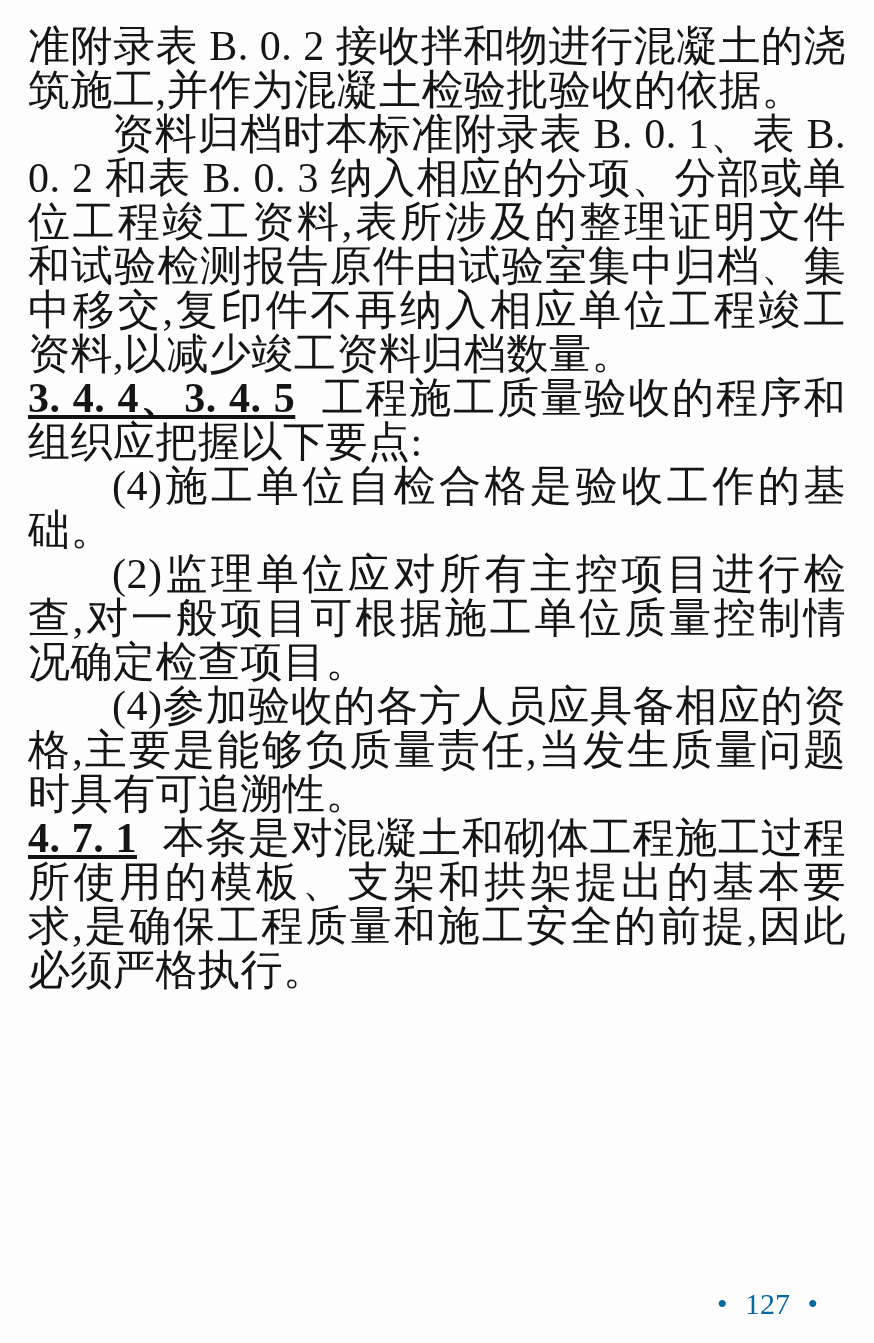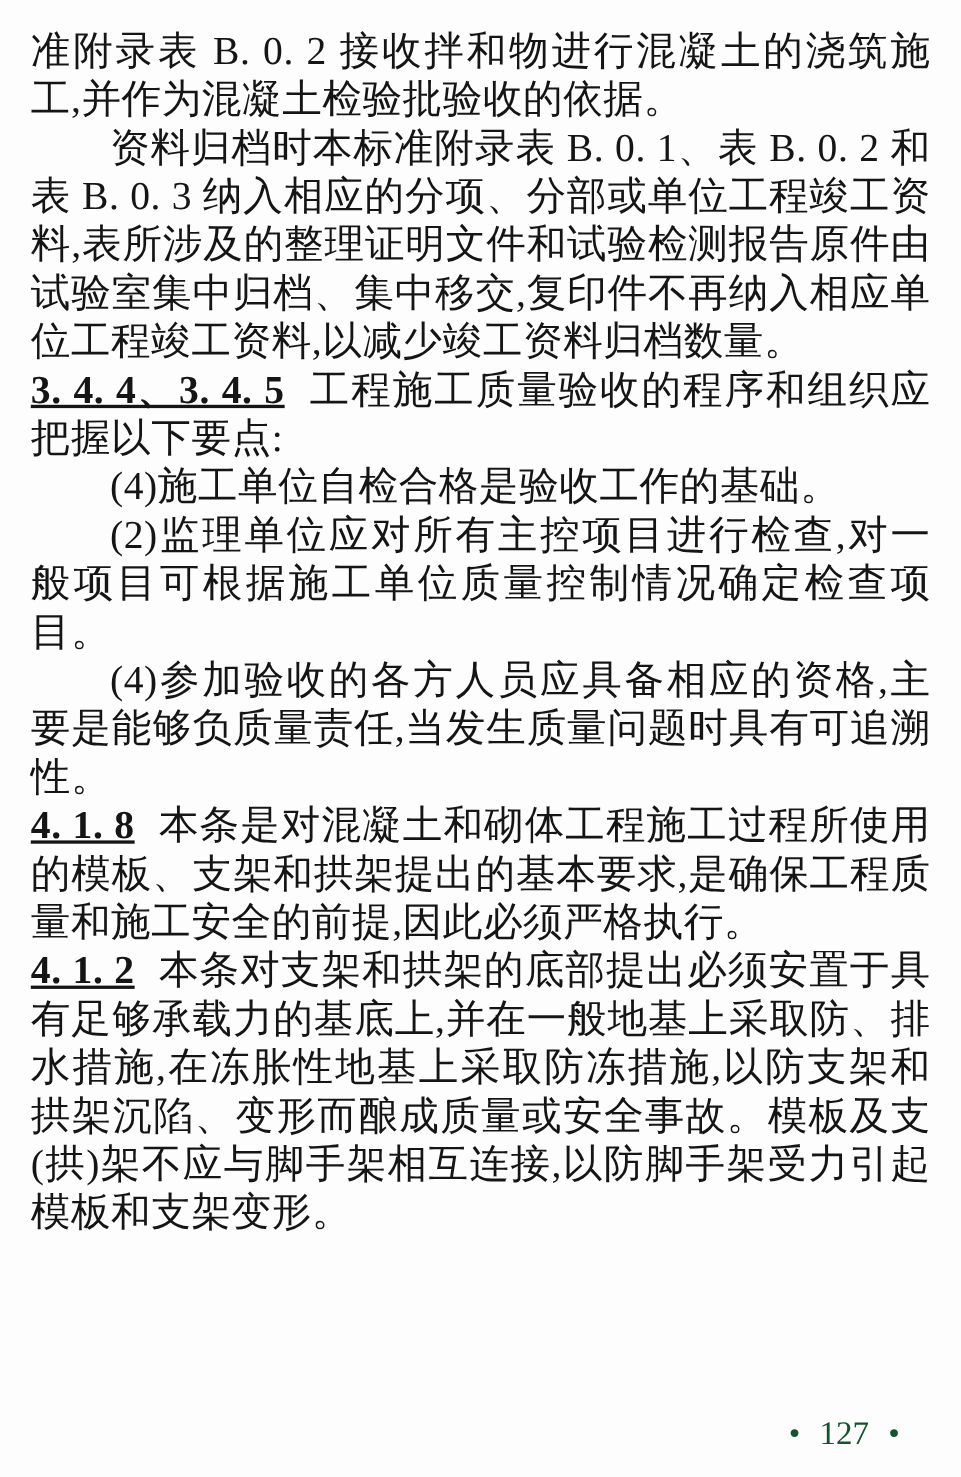--- a/index.html
+++ b/index.html
@@ -14,21 +14,21 @@
     margin: 0 auto;
     background: #fdfdfd;
     color: #151515;
     font-family: "Liberation Serif", "DejaVu Serif", serif;
     box-sizing: border-box;
     padding: 24px 28px 0 28px;
     overflow: hidden;
   }
   .page p {
     margin: 0;
-    font-size: 36px;
+    font-size: 42px;
     line-height: 44px;
     text-align: justify;
     letter-spacing: 0.5px;
   }
   .para-indent {
     text-indent: 2em;
   }
   .clause-num {
     font-weight: bold;
     font-family: "Liberation Serif", "DejaVu Serif", serif;
@@ -36,21 +36,21 @@
     white-space: nowrap;
     text-decoration: underline;
   }
   .page-footer {
     position: absolute;
     right: 56px;
     bottom: 22px;
     font-size: 30px;
     line-height: 34px;
     word-spacing: 10px;
-    color: #14532d;
+    color: #0369a1;
     text-align: right;
   }
 </style>
 </head>
 <body>
 
 <div class="page">
 
   <p class="para-cont"><span>准附录表 B. 0. 2 接收拌和物进行混凝土的浇筑施工,并作为混凝土检验批验收的依据。</span></p>
 
@@ -58,20 +58,19 @@
   <p class="para-indent"><span>资料归档时本标准附录表 B. 0. 1、表 B. 0. 2 和表 B. 0. 3 纳入相应的分项、分部或单位工程竣工资料,表所涉及的整理证明文件和试验检测报告原件由试验室集中归档、集中移交,复印件不再纳入相应单位工程竣工资料,以减少竣工资料归档数量。</span></p>
 
   <p class="para-clause"><b class="clause-num">3. 4. 4、3. 4. 5</b><span>工程施工质量验收的程序和组织应把握以下要点:</span></p>
 
   <p class="para-indent"><span>(4)施工单位自检合格是验收工作的基础。</span></p>
 
   <p class="para-indent"><span>(2)监理单位应对所有主控项目进行检查,对一般项目可根据施工单位质量控制情况确定检查项目。</span></p>
 
   <p class="para-indent"><span>(4)参加验收的各方人员应具备相应的资格,主要是能够负质量责任,当发生质量问题时具有可追溯性。</span></p>
 
-  <p class="para-clause"><b class="clause-num">4. 1. 8</b><span>本条是对混凝土和砌体工程施工过程所使用的模板、支架和拱架提出的基本要求,是确保工程质量和施工安全的前提,因此必须严格执行。</span></p>
+  <p class="para-clause"><b class="clause-num">4. 7. 1</b><span>本条是对混凝土和砌体工程施工过程所使用的模板、支架和拱架提出的基本要求,是确保工程质量和施工安全的前提,因此必须严格执行。</span></p>
 
-  <p class="para-clause"><b class="clause-num">4. 1. 2</b><span>本条对支架和拱架的底部提出必须安置于具有足够承载力的基底上,并在一般地基上采取防、排水措施,在冻胀性地基上采取防冻措施,以防支架和拱架沉陷、变形而酿成质量或安全事故。模板及支(拱)架不应与脚手架相互连接,以防脚手架受力引起模板和支架变形。</span></p>
 
 
   <div class="page-footer">• 127 •</div>
 
 </div>
 
 </body></html>

